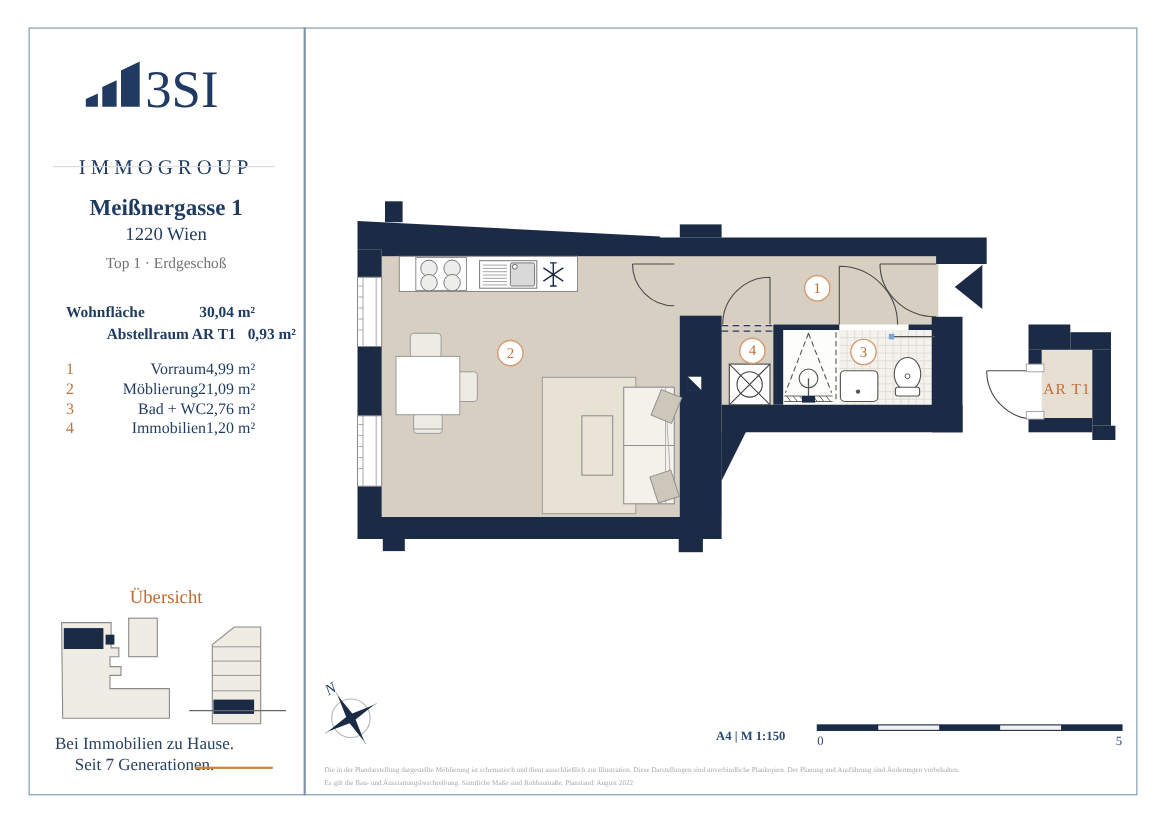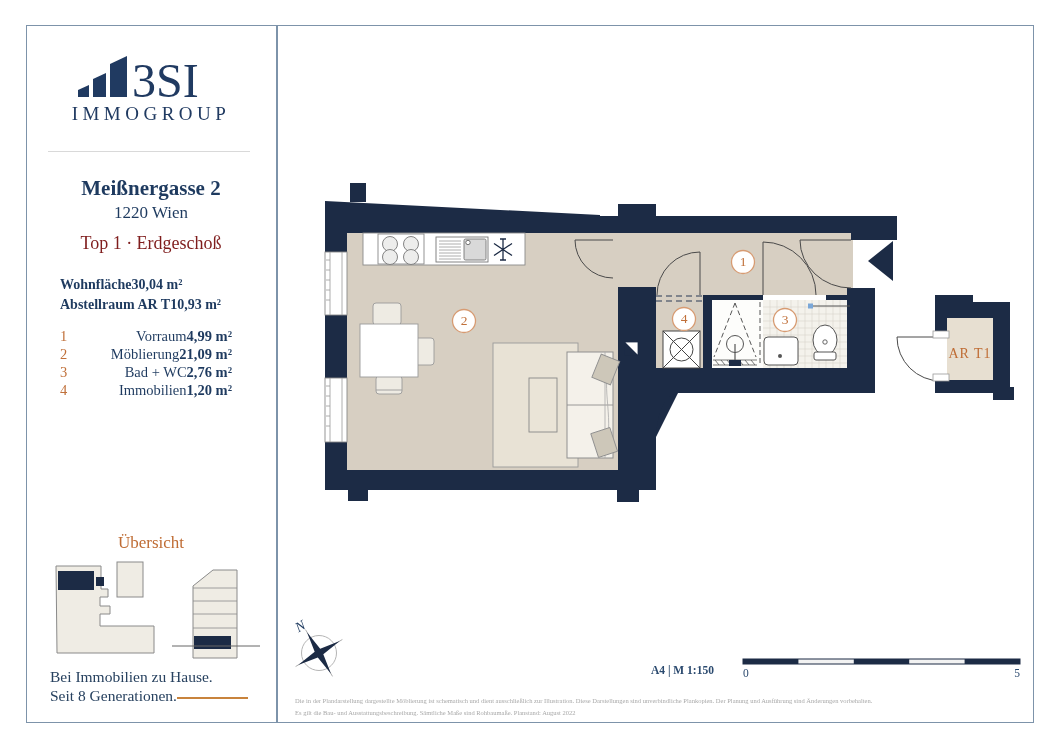--- a/index.html
+++ b/index.html
@@ -3,32 +3,32 @@
 <meta charset="utf-8">
 <style>
   html,body{margin:0;padding:0;background:#fff;}
   body{width:1060px;height:750px;position:relative;font-family:"Liberation Serif",serif;}
   .page{position:absolute;left:0;top:0;width:1060px;height:750px;background:#fff;overflow:hidden;}
   .frame{position:absolute;left:26px;top:25px;width:1008px;height:698px;border:1.5px solid #7d93aa;box-sizing:border-box;}
   .vdivider{position:absolute;left:276px;top:25px;width:1.5px;height:698px;background:#7d93aa;}
   .abs{position:absolute;}
   .sidebar-text{color:#1e3a5f;}
   .center{left:27px;width:248px;text-align:center;}
-  .logo-sub{font-size:19px;letter-spacing:4.5px;color:#203a61;}
+  .logo-sub{font-size:19px;letter-spacing:4.5px;color:#203a61;margin-top:39px;}
   .logo-divider{position:absolute;left:48px;top:151px;width:202px;height:1px;background:#d9d9d9;}
   .addr1{font-size:21px;font-weight:bold;}
   .addr2{font-size:17px;}
-  .unit{font-size:18px;color:#7f1d1d;}
-  .arearow{position:absolute;left:60px;width:172px;display:flex;font-size:14px;font-weight:bold;color:#1e3a5f;}
+  .unit{font-size:14px;color:#737373;}
+  .arearow{position:absolute;left:60px;width:172px;display:flex;justify-content:space-between;font-size:14px;font-weight:bold;color:#1e3a5f;}
   .roomrow{position:absolute;left:60px;width:172px;display:flex;font-size:14.5px;color:#1e3a5f;}
   .roomrow .num{width:26px;color:#c0703a;}
   .roomrow .nm{flex:1;text-align:right;}
-  .roomrow .ar{text-align:center;font-weight:bold;}
+  .roomrow .ar{text-align:center;}
   .overview{font-size:17px;color:#bf6c34;}
-  .tagline{font-size:15.5px;line-height:18.5px;color:#27415f;}
+  .tagline{font-size:15.5px;line-height:18.5px;color:#27415f;text-align:center;}
   .tag-underline{position:absolute;left:177px;top:697px;width:71px;height:1.5px;background:#c8833c;}
   .a4text{position:absolute;left:651px;top:664px;font-size:11.5px;font-weight:bold;color:#2b4a6f;}
   .disclaimer{position:absolute;left:295px;top:695px;width:738px;font-size:6.5px;line-height:11.5px;color:#a9a9a9;font-family:"Liberation Serif",serif;}
   svg text{font-family:"Liberation Serif",serif;}
 </style>
 </head>
 <body>
 
 <div class="page">
 
@@ -40,29 +40,29 @@
       <g fill="#203a61">
         <path d="M2,40 L13,35 L13,47 L2,47 Z"></path>
         <path d="M17,29 L30,23 L30,47 L17,47 Z"></path>
         <path d="M34,14 L51,6 L51,47 L34,47 Z"></path>
       </g>
       <text x="56" y="47" font-size="48" fill="#203a61">3SI</text>
     </svg>
     <div class="abs center logo-sub" style="top:103px;">IMMOGROUP</div>
     <div class="logo-divider"></div>
 
-    <div class="abs center sidebar-text addr1" style="top:176px;">Meißnergasse 2</div>
+    <div class="abs center sidebar-text addr1" style="top:176px;">Meißnergasse 1</div>
     <div class="abs center sidebar-text addr2" style="top:203px;">1220 Wien</div>
     <div class="abs center unit" style="top:233px;">Top 1 · Erdgeschoß</div>
 
     <div class="arearow" style="top:277px;">
       <span>Wohnfläche</span>
       <span>30,04 m²</span>
     </div>
-    <div class="arearow" style="top:297px;">
+    <div class="arearow" style="top:297px;margin-left:37px;">
       <span>Abstellraum AR T1</span>
       <span>0,93 m²</span>
     </div>
 
     <div class="roomrow" style="top:328px;">
       <span class="num">1</span>
       <span class="nm">Vorraum</span>
       <span class="ar">4,99 m²</span>
     </div>
     <div class="roomrow" style="top:346px;">
@@ -96,21 +96,21 @@
         <line x1="193" y1="601" x2="237" y2="601" stroke="#8a8a8a" stroke-width="0.8"></line>
         <line x1="193" y1="614" x2="237" y2="614" stroke="#8a8a8a" stroke-width="0.8"></line>
         <line x1="193" y1="628" x2="237" y2="628" stroke="#8a8a8a" stroke-width="0.8"></line>
         <rect x="194" y="636" width="37" height="13" fill="#1c2b45"></rect>
         <line x1="172" y1="646" x2="260" y2="646" stroke="#666" stroke-width="1"></line>
       </g>
     </svg>
 
     <div class="abs tagline" style="left:50px;top:668px;">
       <div>Bei Immobilien zu Hause.</div>
-      <div>Seit 8 Generationen.</div>
+      <div>Seit 7 Generationen.</div>
     </div>
     <div class="tag-underline"></div>
   </aside>
 
   <svg class="abs" style="left:0;top:0;" width="1060" height="750" viewBox="0 0 1060 750">
 
     <g>
       <rect x="347" y="233" width="309" height="237" fill="#d7cfc2"></rect>
       <rect x="600" y="233" width="253" height="62" fill="#d7cfc2"></rect>
       <rect x="656" y="295" width="47" height="73" fill="#d7cfc2"></rect>

